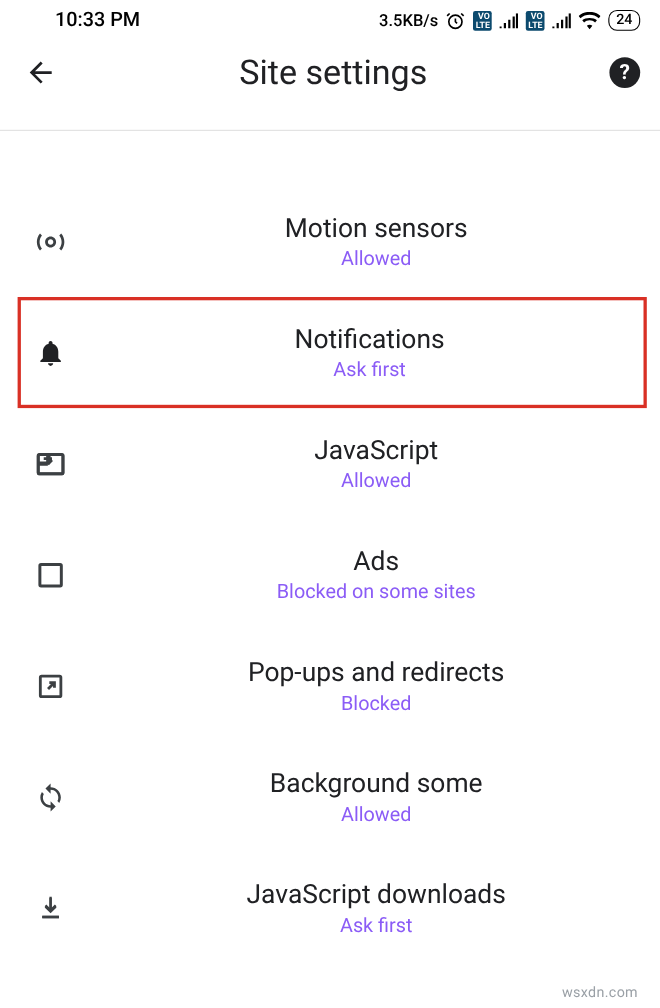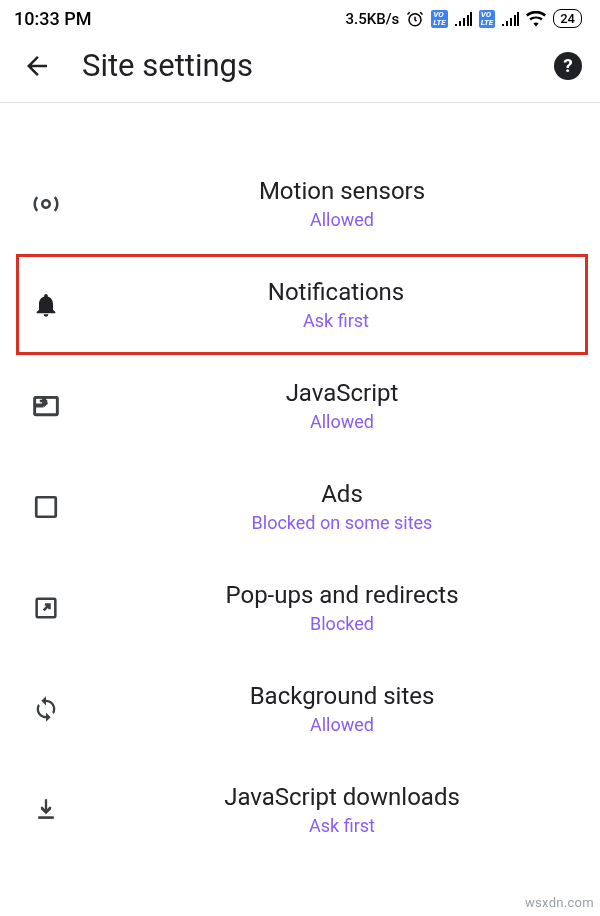--- a/index.html
+++ b/index.html
@@ -14,49 +14,49 @@
     }
     .status-bar {
       display: flex;
       justify-content: space-between;
       align-items: center;
       padding: 8px 18px 6px 14px;
       font-size: 18px;
       font-weight: 500;
       color: #000;
     }
-    .status-left { display: flex; align-items: center; }
+    .status-left { display: flex; align-items: center; margin-left: 36px; }
     .status-right { display: flex; align-items: center; gap: 7px; font-size: 15px; margin-left: 26px; }
     .status-right svg { flex-shrink: 0; }
     .battery-box {
       border: 1.5px solid #000;
       border-radius: 8px;
       padding: 0 6px;
       font-size: 13px;
       font-weight: 500;
       line-height: 17px;
       text-align: center;
     }
     .lte-badge {
-      background: #3b82f6;
+      background: #0c4a6e;
       color: #fff;
       font-size: 8px;
       font-weight: 700;
       padding: 1px 2px;
       border-radius: 2px;
       line-height: 8px;
-      text-align: left;
-      font-style: italic;
+      text-align: right;
     }
     .app-header {
       display: flex;
       align-items: center;
-      padding: 12px 18px 18px 22px;
+      padding: 12px 18px 34px 22px;
       gap: 30px;
       border-bottom: 1px solid #e0e0e0;
+      text-align: center;
     }
     .app-title {
       font-size: 31px;
       font-weight: 400;
       color: #202124;
       flex: 1;
     }
     .help-circle {
       width: 28px; height: 28px;
       border-radius: 50%;
@@ -106,21 +106,21 @@
       margin-bottom: 4px;
     }
     .setting-subtitle {
       font-size: 18px;
       font-weight: 400;
       color: #8b5cf6;
     }
     .watermark {
       position: absolute;
       bottom: 6px;
-      right: 6px;
+      right: 20px;
       font-size: 13px;
       color: #9aa0a6;
       letter-spacing: 0.3px;
     }
   </style>
 </head>
 <body>
 
 <div class="status-bar">
   <div class="status-left">
@@ -233,21 +233,21 @@
     </div>
   </div>
 
   <div class="setting-item">
     <div class="icon-wrap">
       <svg width="28" height="28" viewBox="0 0 24 24" fill="#3c4043">
           <path d="M12 4V1L8 5l4 4V6c3.31 0 6 2.69 6 6 0 1.01-.25 1.97-.7 2.8l1.46 1.46A7.93 7.93 0 0020 12c0-4.42-3.58-8-8-8zm0 14c-3.31 0-6-2.69-6-6 0-1.01.25-1.97.7-2.8L5.24 7.74A7.93 7.93 0 004 12c0 4.42 3.58 8 8 8v3l4-4-4-4v3z"></path>
         </svg>
     </div>
     <div class="setting-text">
-      <div class="setting-title">Background sites</div>
+      <div class="setting-title">Background some</div>
       <div class="setting-subtitle">Allowed</div>
     </div>
   </div>
 
   <div class="setting-item" style="padding-bottom:10px">
     <div class="icon-wrap">
       <svg width="26" height="26" viewBox="0 0 24 24" fill="#3c4043">
           <path d="M19 18H5v2h14v-2zM12 2v10.17l-3.59-3.58L7 10l5 5 5-5-1.41-1.41L12 12.17V2h0z"></path>
           <path d="M11 2h2v10h-2z"></path>
           <path d="M5 18h14v2H5z"></path>

